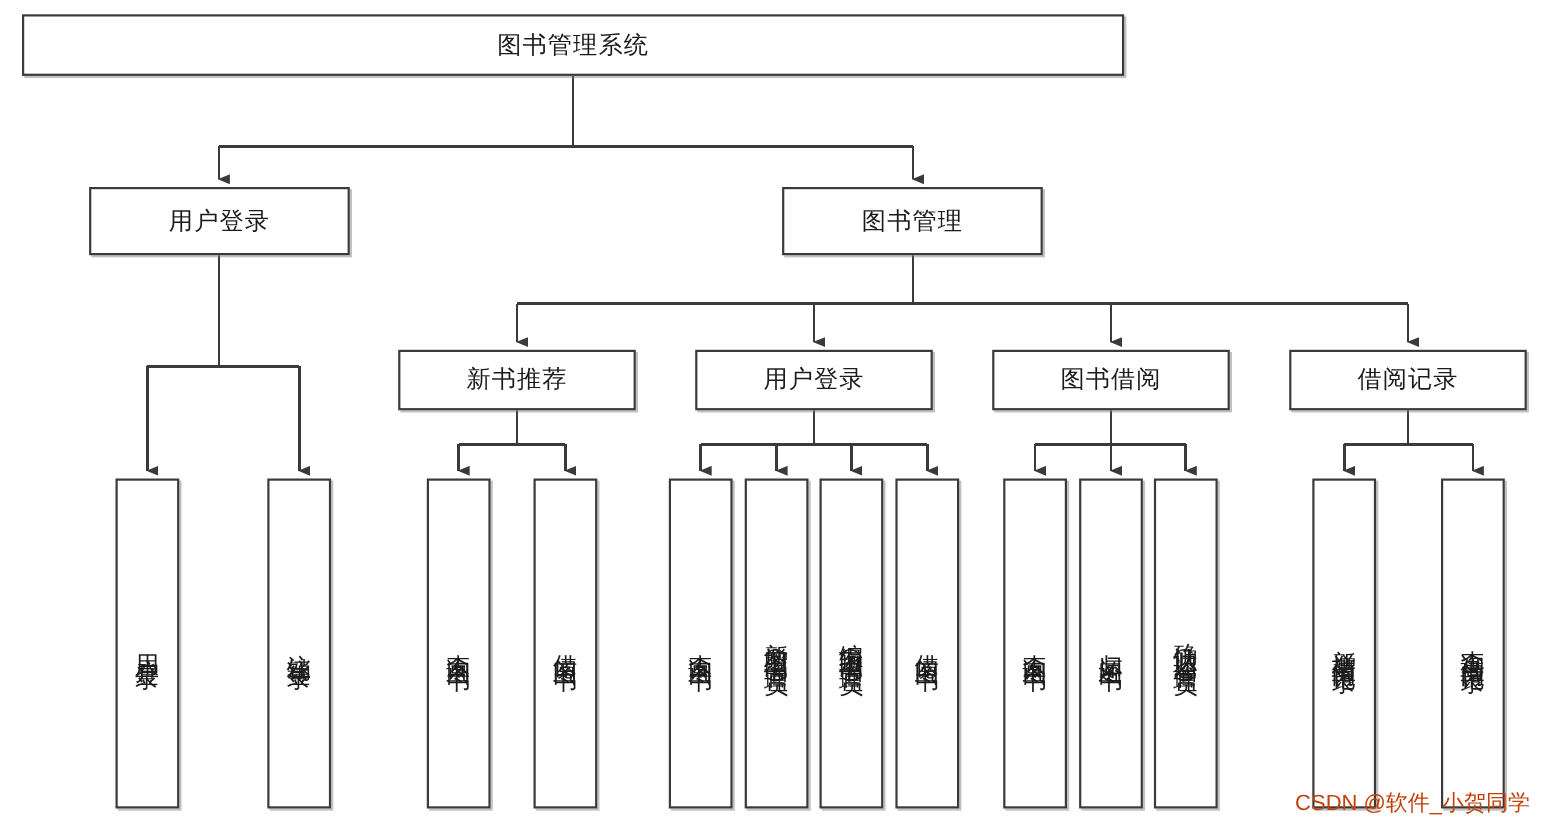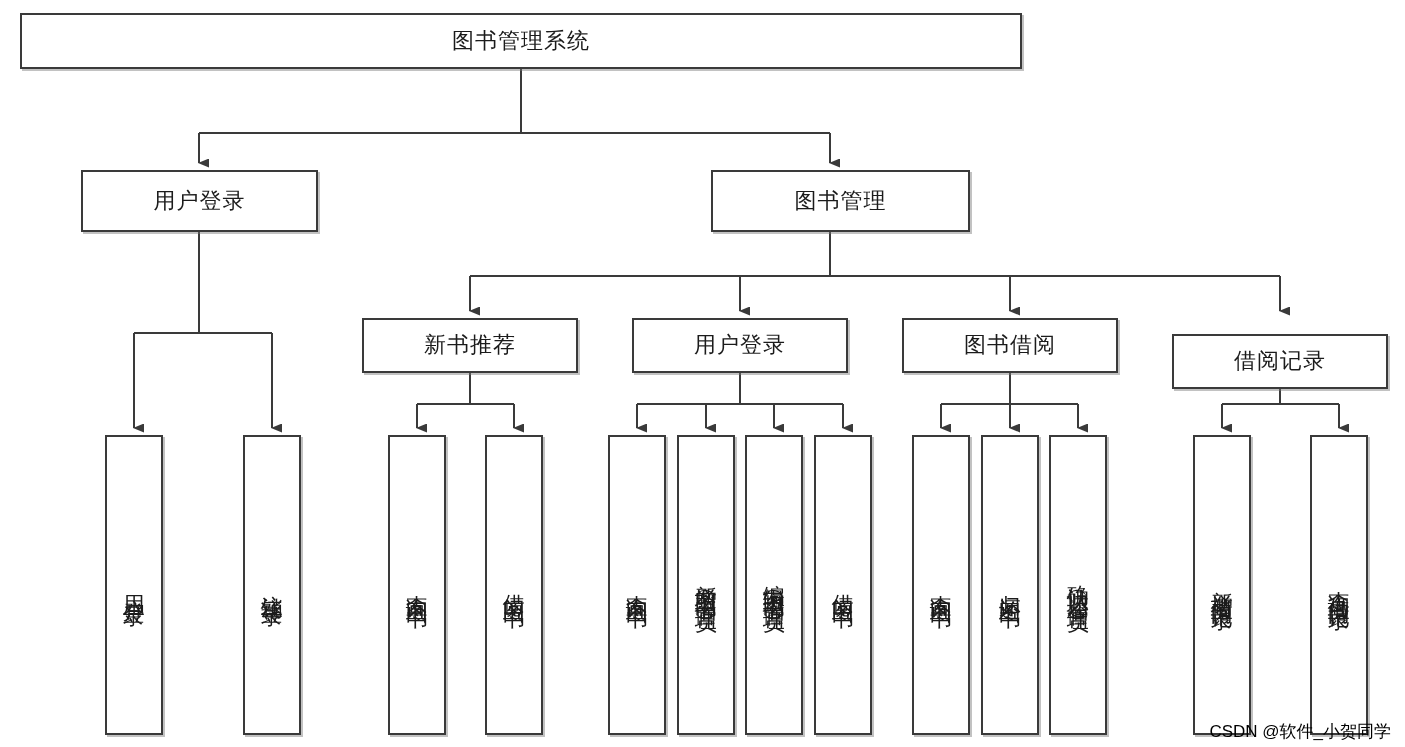--- a/index.html
+++ b/index.html
@@ -64,22 +64,22 @@
     color: #1b1b1b;
     line-height: 1.15;
     letter-spacing: 4px;
     text-align: center;
     white-space: nowrap;
   }
   .watermark {
     position: absolute;
     right: 14px;
     bottom: 4px;
-    font-size: 17px;
-    color: #000000;
+    font-size: 20px;
+    color: #c2410c;
     white-space: nowrap;
     pointer-events: none;
   }
 </style>
 </head>
 <body>
 
 <div id="diagram-root">
 
   <svg class="flow" viewBox="0 0 1405 747">
@@ -135,37 +135,37 @@
   </svg>
 
   <div class="node-box" style="left:20px; top:13px; width:1002px; height:56px;">
     <span class="node-label-h">图书管理系统</span>
   </div>
 
   <div class="node-box" style="left:81px; top:170px; width:237px; height:62px;">
     <span class="node-label-h">用户登录</span>
   </div>
 
-  <div class="node-box" style="left:711px; top:170px; width:259px; height:62px;">
+  <div class="node-box" style="left:711px; top:170px; width:237px; height:62px;">
     <span class="node-label-h">图书管理</span>
   </div>
 
   <div class="node-box" style="left:362px; top:318px; width:216px; height:55px;">
     <span class="node-label-h">新书推荐</span>
   </div>
 
   <div class="node-box" style="left:632px; top:318px; width:216px; height:55px;">
     <span class="node-label-h">用户登录</span>
   </div>
 
   <div class="node-box" style="left:902px; top:318px; width:216px; height:55px;">
     <span class="node-label-h">图书借阅</span>
   </div>
 
-  <div class="node-box" style="left:1172px; top:318px; width:216px; height:55px;margin-top:16px;">
+  <div class="node-box" style="left:1172px; top:318px; width:216px; height:55px;">
     <span class="node-label-h">借阅记录</span>
   </div>
 
   <div class="leaf-box" style="left:105px; top:435px; width:58px; height:300px;">
     <span class="node-label-v">用户登录</span>
   </div>
   <div class="leaf-box" style="left:243px; top:435px; width:58px; height:300px;">
     <span class="node-label-v">注销登录</span>
   </div>
 

